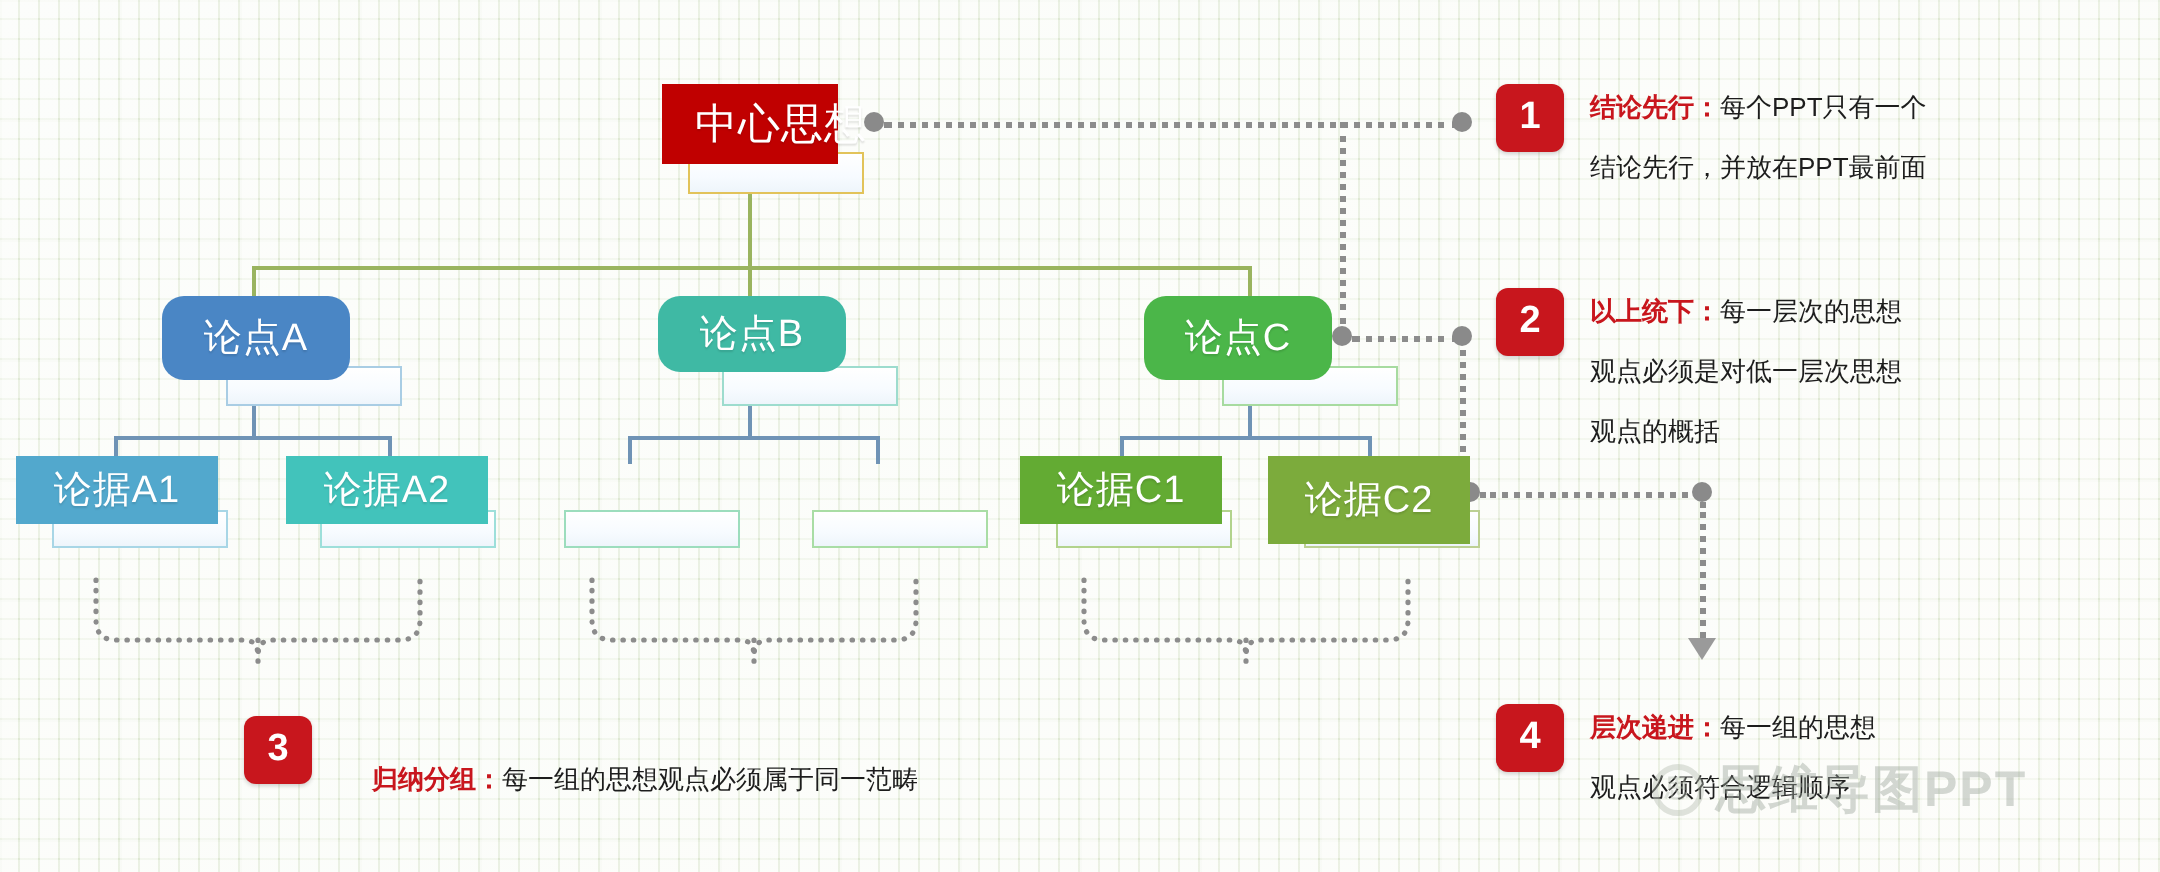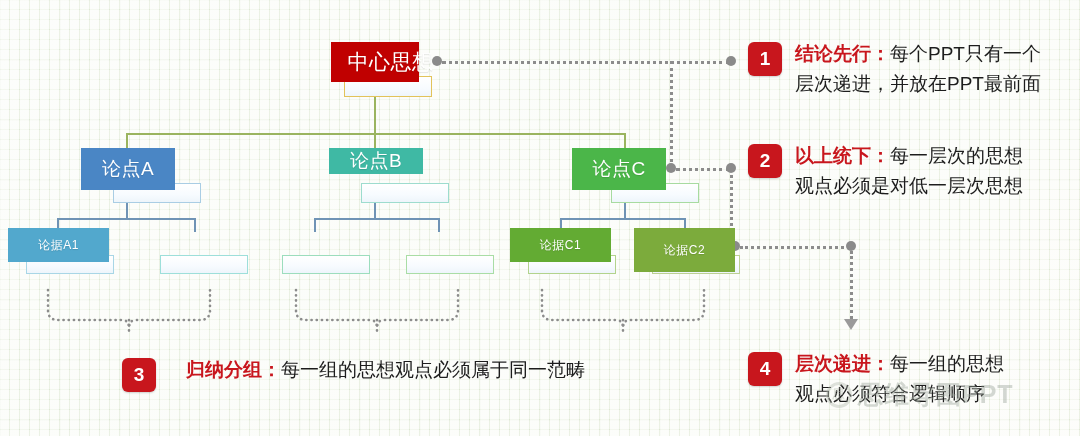--- a/index.html
+++ b/index.html
@@ -27,22 +27,22 @@
     text-shadow:0 1px 1px rgba(0,0,0,.12);
     z-index:6;
   }
   .tab{
     position:absolute;box-sizing:border-box;
     background:linear-gradient(180deg,#ffffff 0%,#f7fbff 60%,#eef5fb 100%);
     z-index:5;
   }
 
   .center-node{font-size:21px;font-weight:400;}
-  .lv2-node{font-size:19px;}
-  .lv3-node{font-size:12px;}
+  .lv2-node{font-size:19px;border-radius:11px;}
+  .lv3-node{font-size:19px;}
 
   
   .ln{position:absolute;z-index:2;}
 
   
   .dotH{position:absolute;height:0;border-top:3px dotted #8c8c8c;z-index:4;}
   .dotV{position:absolute;width:0;border-left:3px dotted #8c8c8c;z-index:4;}
   .knob{position:absolute;width:10px;height:10px;border-radius:50%;background:#8a8a8a;z-index:5;}
   .arrowhead{
     position:absolute;width:0;height:0;
@@ -54,21 +54,21 @@
   svg.brace{position:absolute;z-index:3;overflow:visible;}
 
   
   .legend-item{position:absolute;}
   .badge{
     position:absolute;width:34px;height:34px;border-radius:6px;
     background:#c8161d;color:#fff;font-size:19px;font-weight:bold;
     display:flex;align-items:center;justify-content:center;
     box-shadow:0 1px 2px rgba(0,0,0,.18);
   }
-  .legend-text{position:absolute;font-size:19px;line-height:30px;color:#1d1d1d;}
+  .legend-text{position:absolute;font-size:13px;line-height:30px;color:#1d1d1d;}
   .legend-text .k{color:#c8161d;font-weight:bold;}
 
   
   .rule3{position:absolute;}
 
   
   .wm{
     position:absolute;z-index:9;opacity:.42;
     display:flex;align-items:center;gap:6px;
     color:#9aa49a;font-size:25px;letter-spacing:1px;
@@ -109,29 +109,30 @@
   <div class="ln" style="left:560px;top:218px;width:2px;height:14px;background:#6f93b5;"></div>
   <div class="ln" style="left:684px;top:218px;width:2px;height:14px;background:#6f93b5;"></div>
 
   <div class="tab" style="left:344px;top:76px;width:88px;height:21px;border:1px solid #e2c35a;"></div>
   <div class="node center-node" style="left:331px;top:42px;width:88px;height:40px;background:#c00000;padding-left:31px;">中心思想</div>
 
   <div class="tab" style="left:113px;top:183px;width:88px;height:20px;border:1px solid #a9cde4;"></div>
   <div class="node lv2-node" style="left:81px;top:148px;width:94px;height:42px;background:#4a86c5;">论点A</div>
 
   <div class="tab" style="left:361px;top:183px;width:88px;height:20px;border:1px solid #9ddcce;"></div>
-  <div class="node lv2-node" style="left:329px;top:148px;width:94px;height:26px;background:#3fb9a4;">论点B</div>
+  <div class="node lv2-node" style="left:329px;top:148px;width:94px;height:38px;background:#3fb9a4;">论点B</div>
 
   <div class="tab" style="left:611px;top:183px;width:88px;height:20px;border:1px solid #a7dba0;"></div>
   <div class="node lv2-node" style="left:572px;top:148px;width:94px;height:42px;background:#4bb649;">论点C</div>
 
   <div class="tab" style="left:26px;top:255px;width:88px;height:19px;border:1px solid #a8d6e6;"></div>
   <div class="node lv3-node" style="left:8px;top:228px;width:101px;height:34px;background:#52a8cd;">论据A1</div>
 
   <div class="tab" style="left:160px;top:255px;width:88px;height:19px;border:1px solid #9ddfda;"></div>
+  <div class="node lv3-node" style="left:143px;top:228px;width:101px;height:34px;background:#42c3bb;">论据A2</div>
 
   <div class="tab" style="left:282px;top:255px;width:88px;height:19px;border:1px solid #9cddbd;"></div>
 
   <div class="tab" style="left:406px;top:255px;width:88px;height:19px;border:1px solid #a9dda5;"></div>
 
   <div class="tab" style="left:528px;top:255px;width:88px;height:19px;border:1px solid #b2d38c;"></div>
   <div class="node lv3-node" style="left:510px;top:228px;width:101px;height:34px;background:#63ab33;">论据C1</div>
 
   <div class="tab" style="left:652px;top:255px;width:88px;height:19px;border:1px solid #bcd093;"></div>
   <div class="node lv3-node" style="left:634px;top:228px;width:101px;height:44px;background:#7cab3c;">论据C2</div>
@@ -166,43 +167,44 @@
   <div class="knob" style="left:730px;top:241px;"></div>
   <div class="dotH" style="left:740px;top:246px;width:110px;"></div>
   <div class="knob" style="left:846px;top:241px;"></div>
   <div class="dotV" style="left:850px;top:251px;height:68px;"></div>
   <div class="arrowhead" style="left:844px;top:319px;"></div>
 
   <div class="legend-item" style="left:0;top:0;width:1080px;height:0;">
     <div class="badge" style="left:748px;top:42px;">1</div>
     <div class="legend-text" style="left:795px;top:39px;width:285px;">
       <span class="k">结论先行：</span><span>每个PPT只有一个</span><br>
-      <span>层次递进，并放在PPT最前面</span>
+      <span>结论先行，并放在PPT最前面</span>
     </div>
   </div>
 
   <div class="legend-item" style="left:0;top:0;width:1080px;height:0;">
     <div class="badge" style="left:748px;top:144px;">2</div>
     <div class="legend-text" style="left:795px;top:141px;width:285px;">
       <span class="k">以上统下：</span><span>每一层次的思想</span><br>
       <span>观点必须是对低一层次思想</span><br>
+      <span>观点的概括</span>
     </div>
   </div>
 
   <div class="legend-item" style="left:0;top:0;width:1080px;height:0;">
     <div class="badge" style="left:748px;top:352px;">4</div>
     <div class="legend-text" style="left:795px;top:349px;width:285px;">
       <span class="k">层次递进：</span><span>每一组的思想</span><br>
       <span>观点必须符合逻辑顺序</span>
     </div>
   </div>
 
   <div class="rule3" style="left:0;top:0;width:1080px;height:0;">
     <div class="badge" style="left:122px;top:358px;">3</div>
-    <div class="legend-text" style="left:186px;top:355px;width:520px;">
+    <div class="legend-text" style="left:186px;top:376px;width:520px;font-family:Liberation Mono, monospace;">
       <span class="k">归纳分组：</span><span>每一组的思想观点必须属于同一范畴</span>
     </div>
   </div>
 
   <div class="wm" style="left:826px;top:378px;">
     <span class="ring">思</span>
     <span>思维导图PPT</span>
   </div>
 
 </div>

